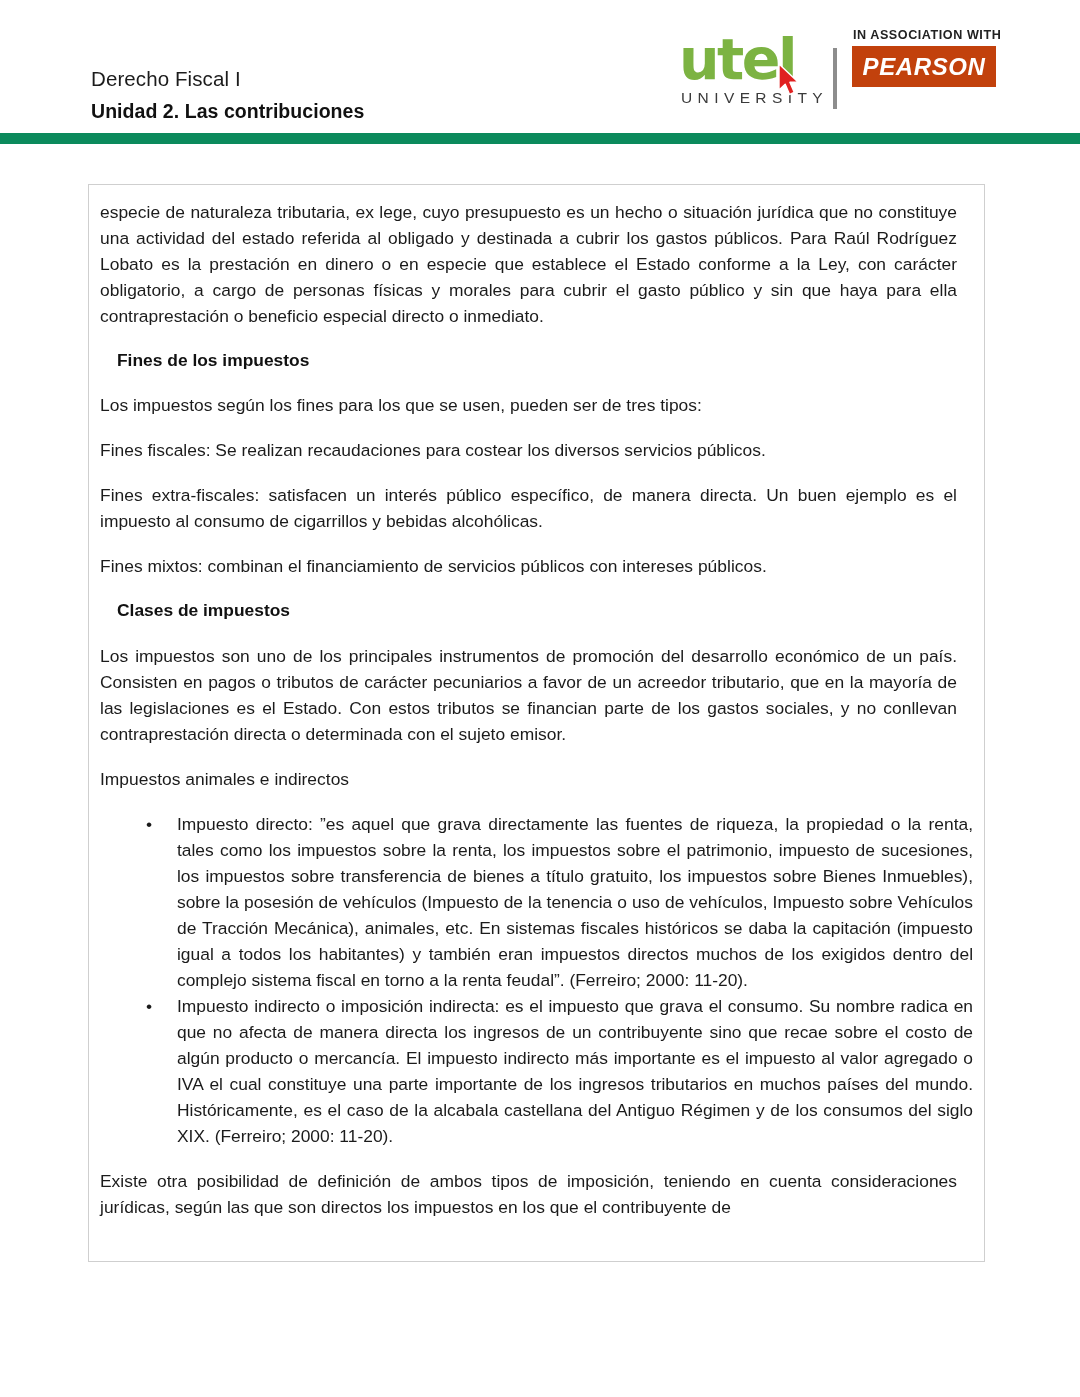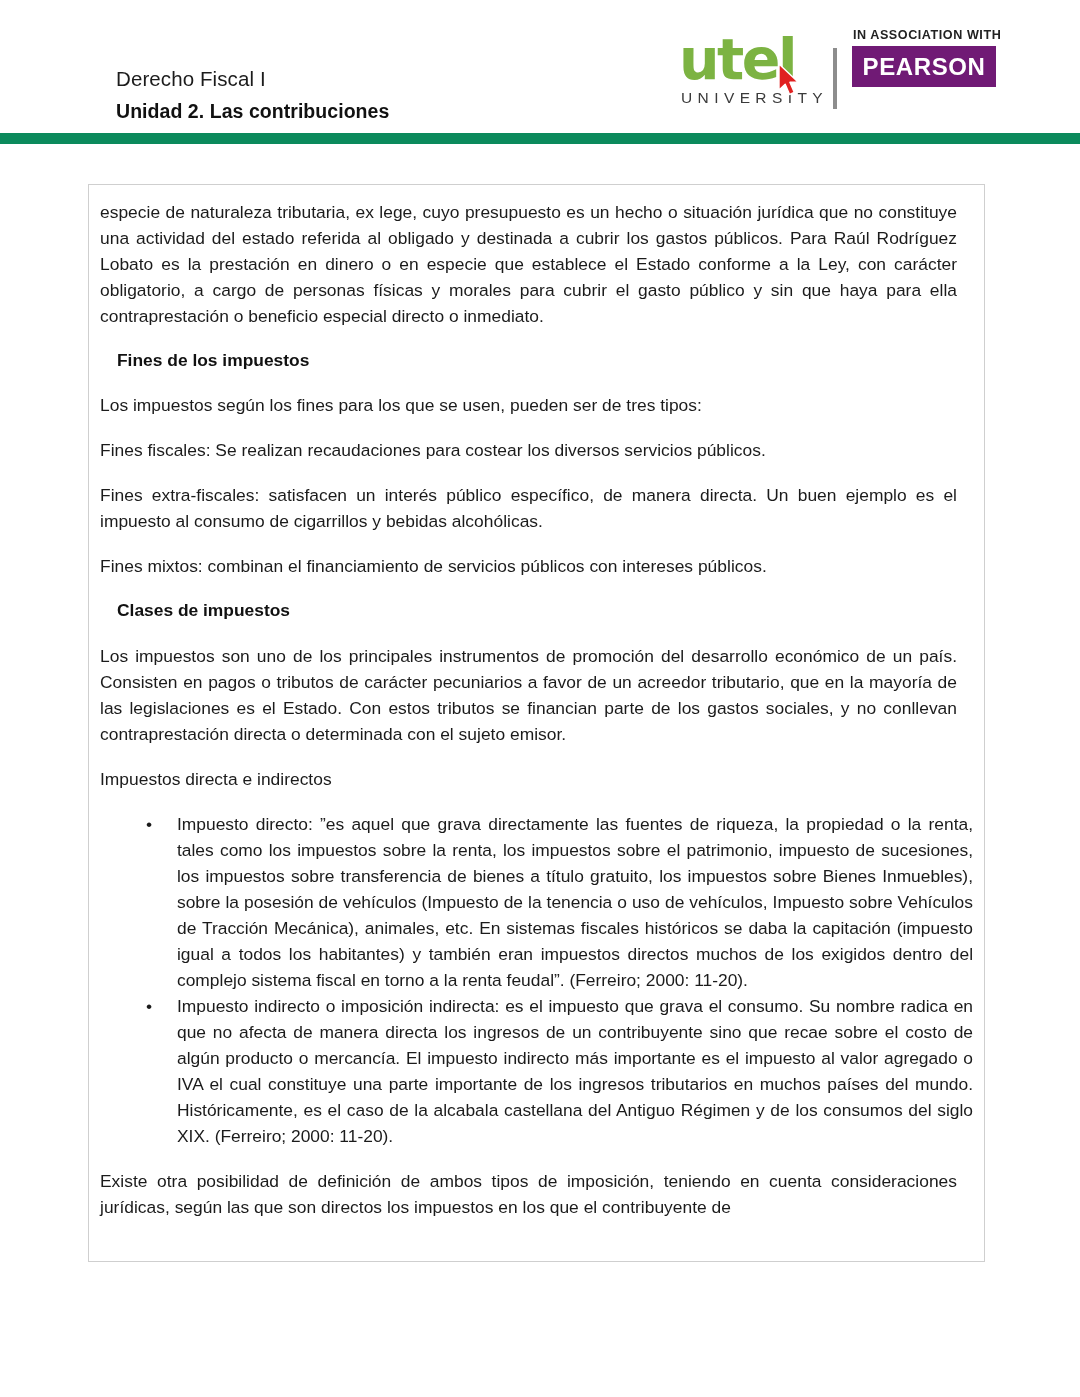--- a/index.html
+++ b/index.html
@@ -26,21 +26,21 @@
   
   .header {
     position: absolute;
     left: 0;
     top: 0;
     width: 1080px;
     height: 133px;
   }
   .header-left {
     position: absolute;
-    left: 116px;
+    left: 91px;
     top: 66px;
   }
   .course-title {
     font-size: 20.5px;
     font-weight: 400;
     color: #1c1c1c;
     letter-spacing: 0.1px;
     line-height: 1.25;
     margin: 0;
     white-space: nowrap;
@@ -111,26 +111,27 @@
   }
   .assoc-text {
     font-size: 12.6px;
     font-weight: 700;
     color: #222222;
     letter-spacing: 0.55px;
     margin: 0 0 4px 1px;
     white-space: nowrap;
   }
   .pearson-box {
-    background: #701a75;
+    background: #c2410c;
     width: 144px;
     height: 41px;
     display: flex;
     align-items: center;
     justify-content: center;
+    font-style: italic;
   }
   .pearson-word {
     color: #ffffff;
     font-size: 24px;
     font-weight: 700;
     letter-spacing: 0.6px;
     font-family: "Liberation Sans", sans-serif;
   }
 
   
@@ -268,21 +269,21 @@
     <p class="p">Fines fiscales: Se realizan recaudaciones para costear los diversos servicios públicos.</p>
 
     <p class="p">Fines extra-fiscales: satisfacen un interés público específico, de manera directa. Un buen ejemplo es el impuesto al consumo de cigarrillos y bebidas alcohólicas.</p>
 
     <p class="p">Fines mixtos: combinan el financiamiento de servicios públicos con intereses públicos.</p>
 
     <p class="h-bold">Clases de impuestos</p>
 
     <p class="p">Los impuestos son uno de los principales instrumentos de promoción del desarrollo económico de un país. Consisten en pagos o tributos de carácter pecuniarios a favor de un acreedor tributario, que en la mayoría de las legislaciones es el Estado. Con estos tributos se financian parte de los gastos sociales, y no conllevan contraprestación directa o determinada con el sujeto emisor.</p>
 
-    <p class="p">Impuestos directa e indirectos</p>
+    <p class="p">Impuestos animales e indirectos</p>
 
     <ul class="bullets">
       <li>
         <span class="bullet-dot">•</span>
         <span>Impuesto directo: ”es aquel que grava directamente las fuentes de riqueza, la propiedad o la renta, tales como los impuestos sobre la renta, los impuestos sobre el patrimonio, impuesto de sucesiones, los impuestos sobre transferencia de bienes a título gratuito, los impuestos sobre Bienes Inmuebles), sobre la posesión de vehículos (Impuesto de la tenencia o uso de vehículos, Impuesto sobre Vehículos de Tracción Mecánica), animales, etc. En sistemas fiscales históricos se daba la capitación (impuesto igual a todos los habitantes) y también eran impuestos directos muchos de los exigidos dentro del complejo sistema fiscal en torno a la renta feudal”. (Ferreiro; 2000: 11-20).</span>
       </li>
       <li>
         <span class="bullet-dot">•</span>
         <span>Impuesto indirecto o imposición indirecta: es el impuesto que grava el consumo. Su nombre radica en que no afecta de manera directa los ingresos de un contribuyente sino que recae sobre el costo de algún producto o mercancía. El impuesto indirecto más importante es el impuesto al valor agregado o IVA el cual constituye una parte importante de los ingresos tributarios en muchos países del mundo. Históricamente, es el caso de la alcabala castellana del Antiguo Régimen y de los consumos del siglo XIX. (Ferreiro; 2000: 11-20).</span>
       </li>

